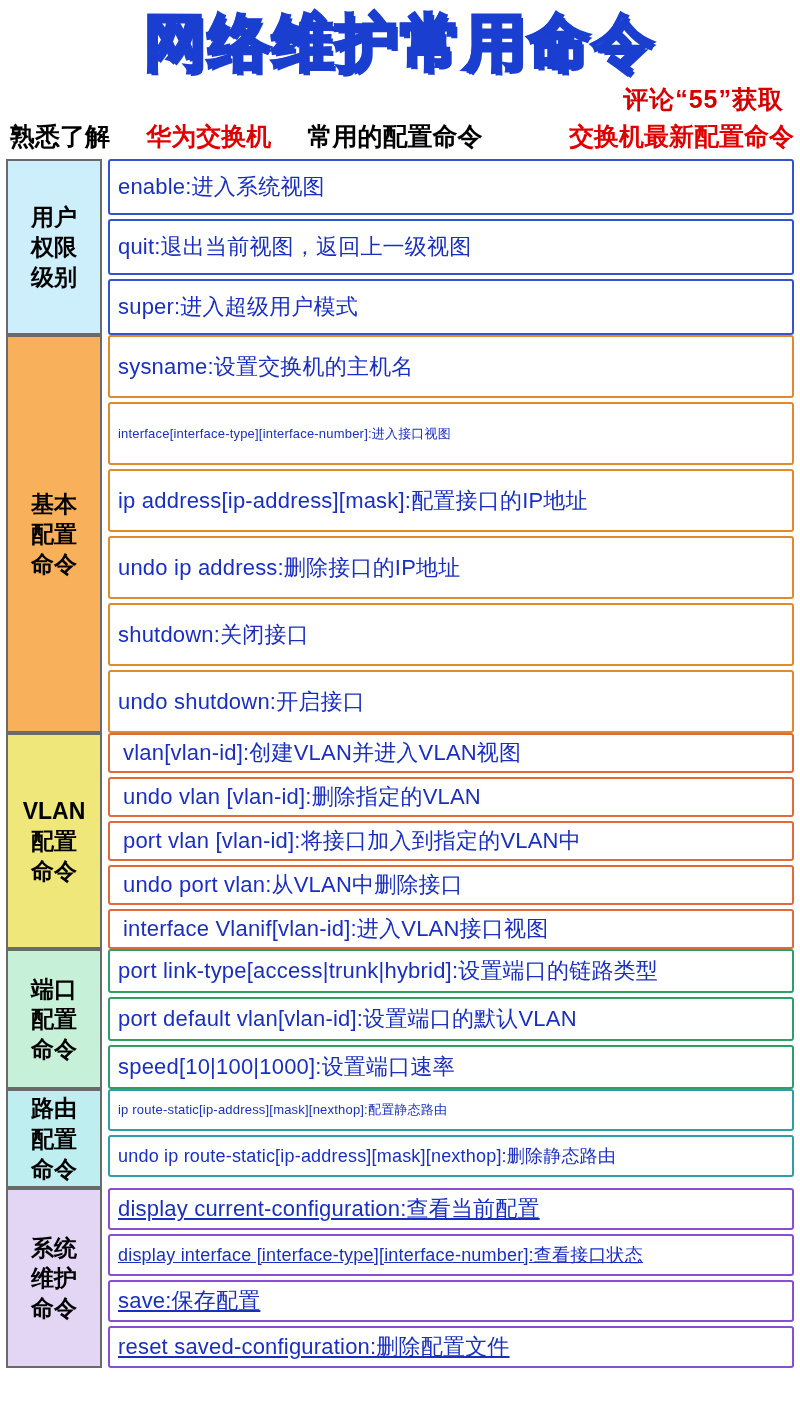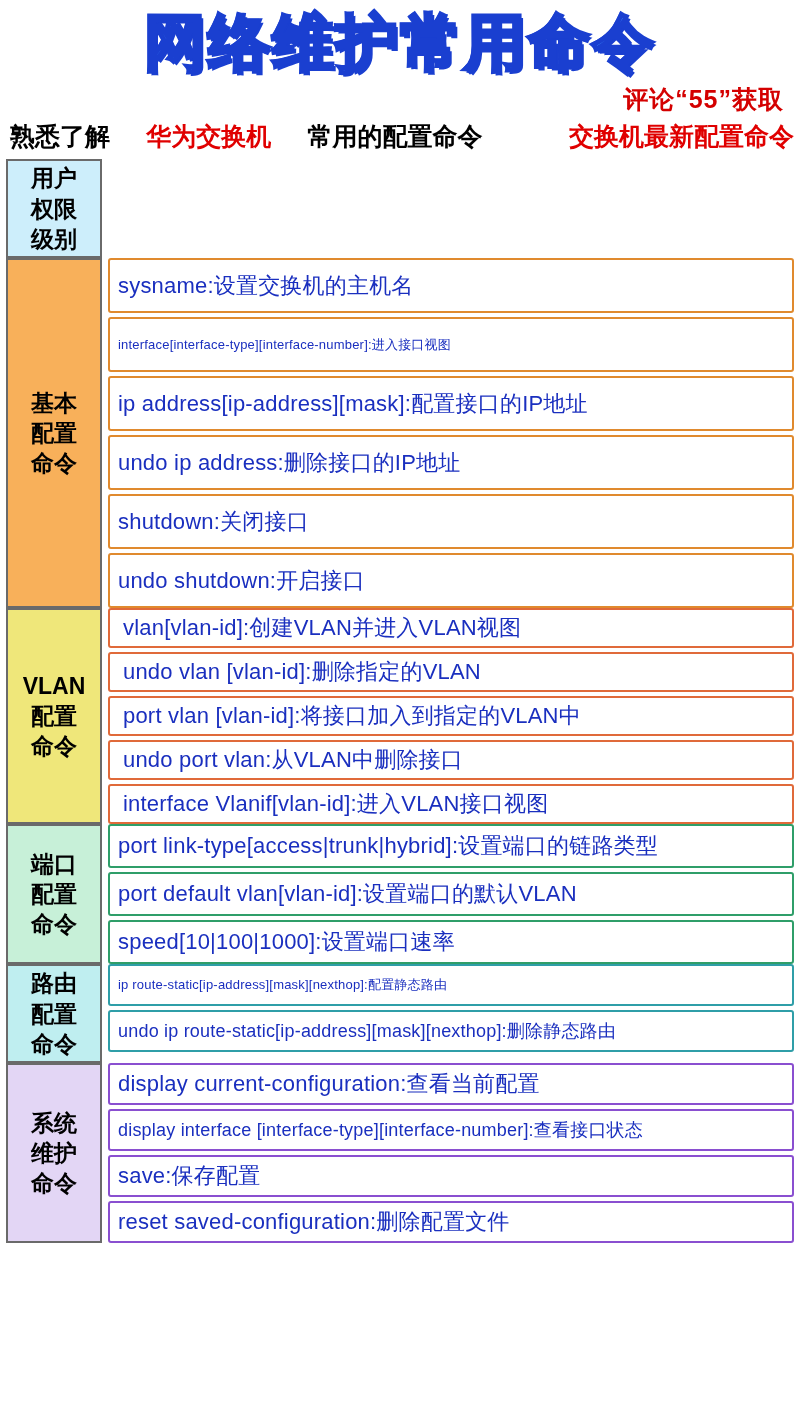--- a/index.html
+++ b/index.html
@@ -120,24 +120,24 @@
   .cat-port   { background: #c7f0d8; }
   .cat-route  { background: #bfeef0; }
   .cat-sys    { background: #e3d6f5; }
 
   
   .sec-user .row  { border-color: #3355cc; }
   .sec-basic .row { border-color: #e08a2e; }
   .sec-vlan .row  { border-color: #e06a3a; }
   .sec-port .row  { border-color: #2f9e69; }
   .sec-route .row { border-color: #2f9ea8; }
-  .sec-sys .row   { border-color: #8a4fd0; }
+  .sec-sys .row   { border-color: #8a4fd0; text-decoration: underline; }
 
   .h-user  { height: 56px; }
-  .h-basic { height: 55px; }
+  .h-basic { height: 63px; }
   .h-vlan  { height: 40px; padding-left: 13px; }
   .h-port  { height: 44px; }
   .h-route { height: 42px; }
   .h-sys   { height: 42px; }
 
   .small { font-size: 13px; }
   .smaller { font-size: 18px; }
 </style>
 </head>
 <body>
@@ -161,20 +161,25 @@
   <div class="table">
 
     <div class="section sec-user">
       <div class="cat cat-user">
         <div>
           <div>用户</div>
           <div>权限</div>
           <div>级别</div>
         </div>
       </div>
+      <div class="rows">
+        <div class="row h-user">enable:进入系统视图</div>
+        <div class="row h-user">quit:退出当前视图，返回上一级视图</div>
+        <div class="row h-user">super:进入超级用户模式</div>
+      </div>
     </div>
 
     <div class="section sec-basic">
       <div class="cat cat-basic">
         <div>
           <div>基本</div>
           <div>配置</div>
           <div>命令</div>
         </div>
       </div>

